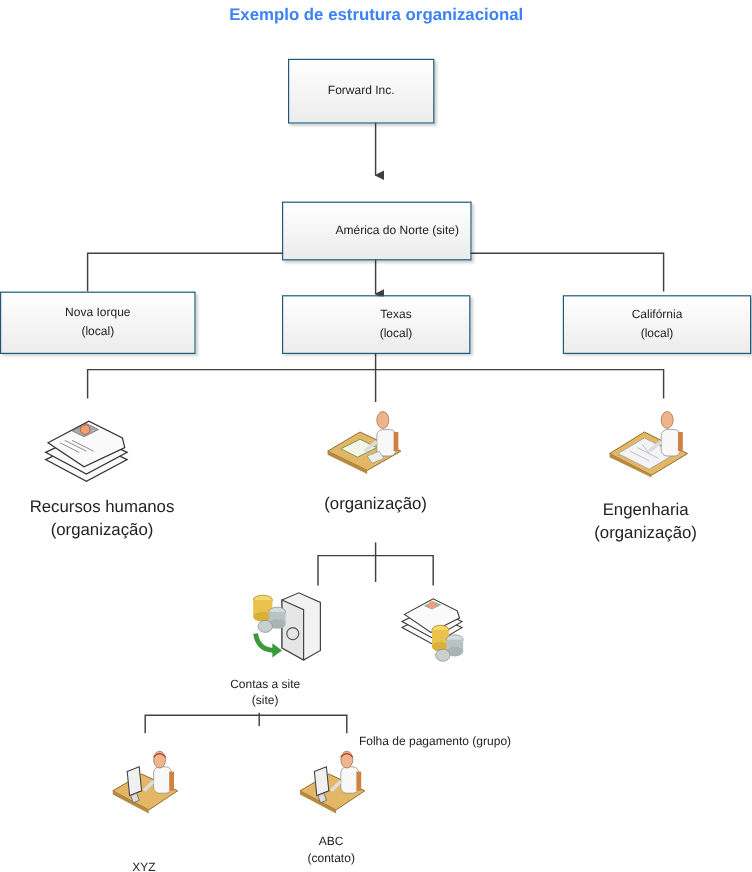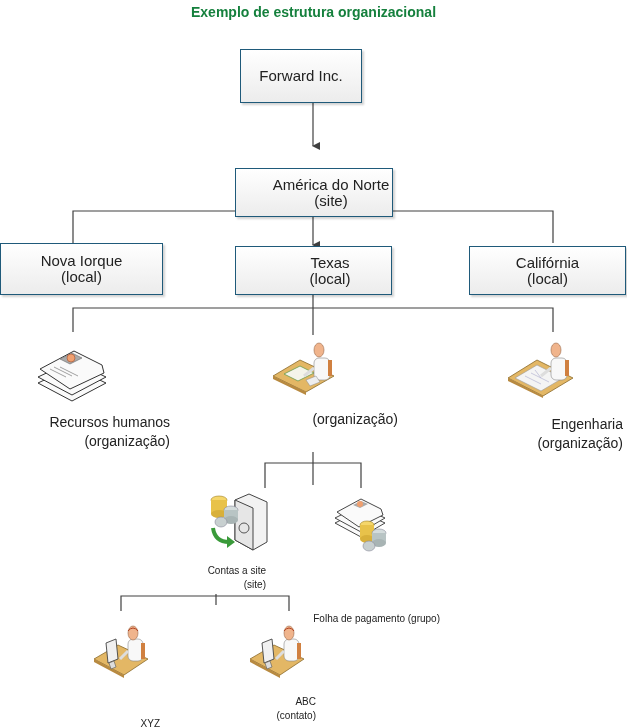--- a/index.html
+++ b/index.html
@@ -1,26 +1,26 @@
 <!DOCTYPE html>
 <html><head>
 <meta charset="utf-8">
 <style>
   html, body { margin:0; padding:0; background:#ffffff; }
   body { width:627px; height:727px; position:relative; overflow:hidden;
          font-family:"Liberation Sans", "DejaVu Sans", sans-serif; color:#222; }
   .title { position:absolute; left:0; width:627px; top:4px; text-align:center;
-           font-weight:bold; font-size:14px; color:#15803d; }
+           font-weight:bold; font-size:14px; color:#3b82f6; }
   .box { position:absolute; box-sizing:border-box; border:1px solid #1f5a7a;
          background:linear-gradient(#ffffff, #ececec);
          box-shadow:2px 2px 2px rgba(0,0,0,0.18);
          display:flex; flex-direction:column; align-items:center; justify-content:center;
-         font-size:15px; line-height:16px; text-align:center; color:#222; }
+         font-size:10px; line-height:16px; text-align:center; color:#222; }
   .lines { position:absolute; left:0; top:0; }
-  .lbl { position:absolute; text-align:right; color:#222; }
+  .lbl { position:absolute; text-align:center; color:#222; }
   .lbl.big { font-size:14px; line-height:19px; }
   .lbl.small { font-size:10px; line-height:14px; }
   .icon { position:absolute; }
 </style>
 </head>
 <body>
 
 <div class="title">Exemplo de estrutura organizacional</div>
 
 <svg class="lines" width="627" height="727">

